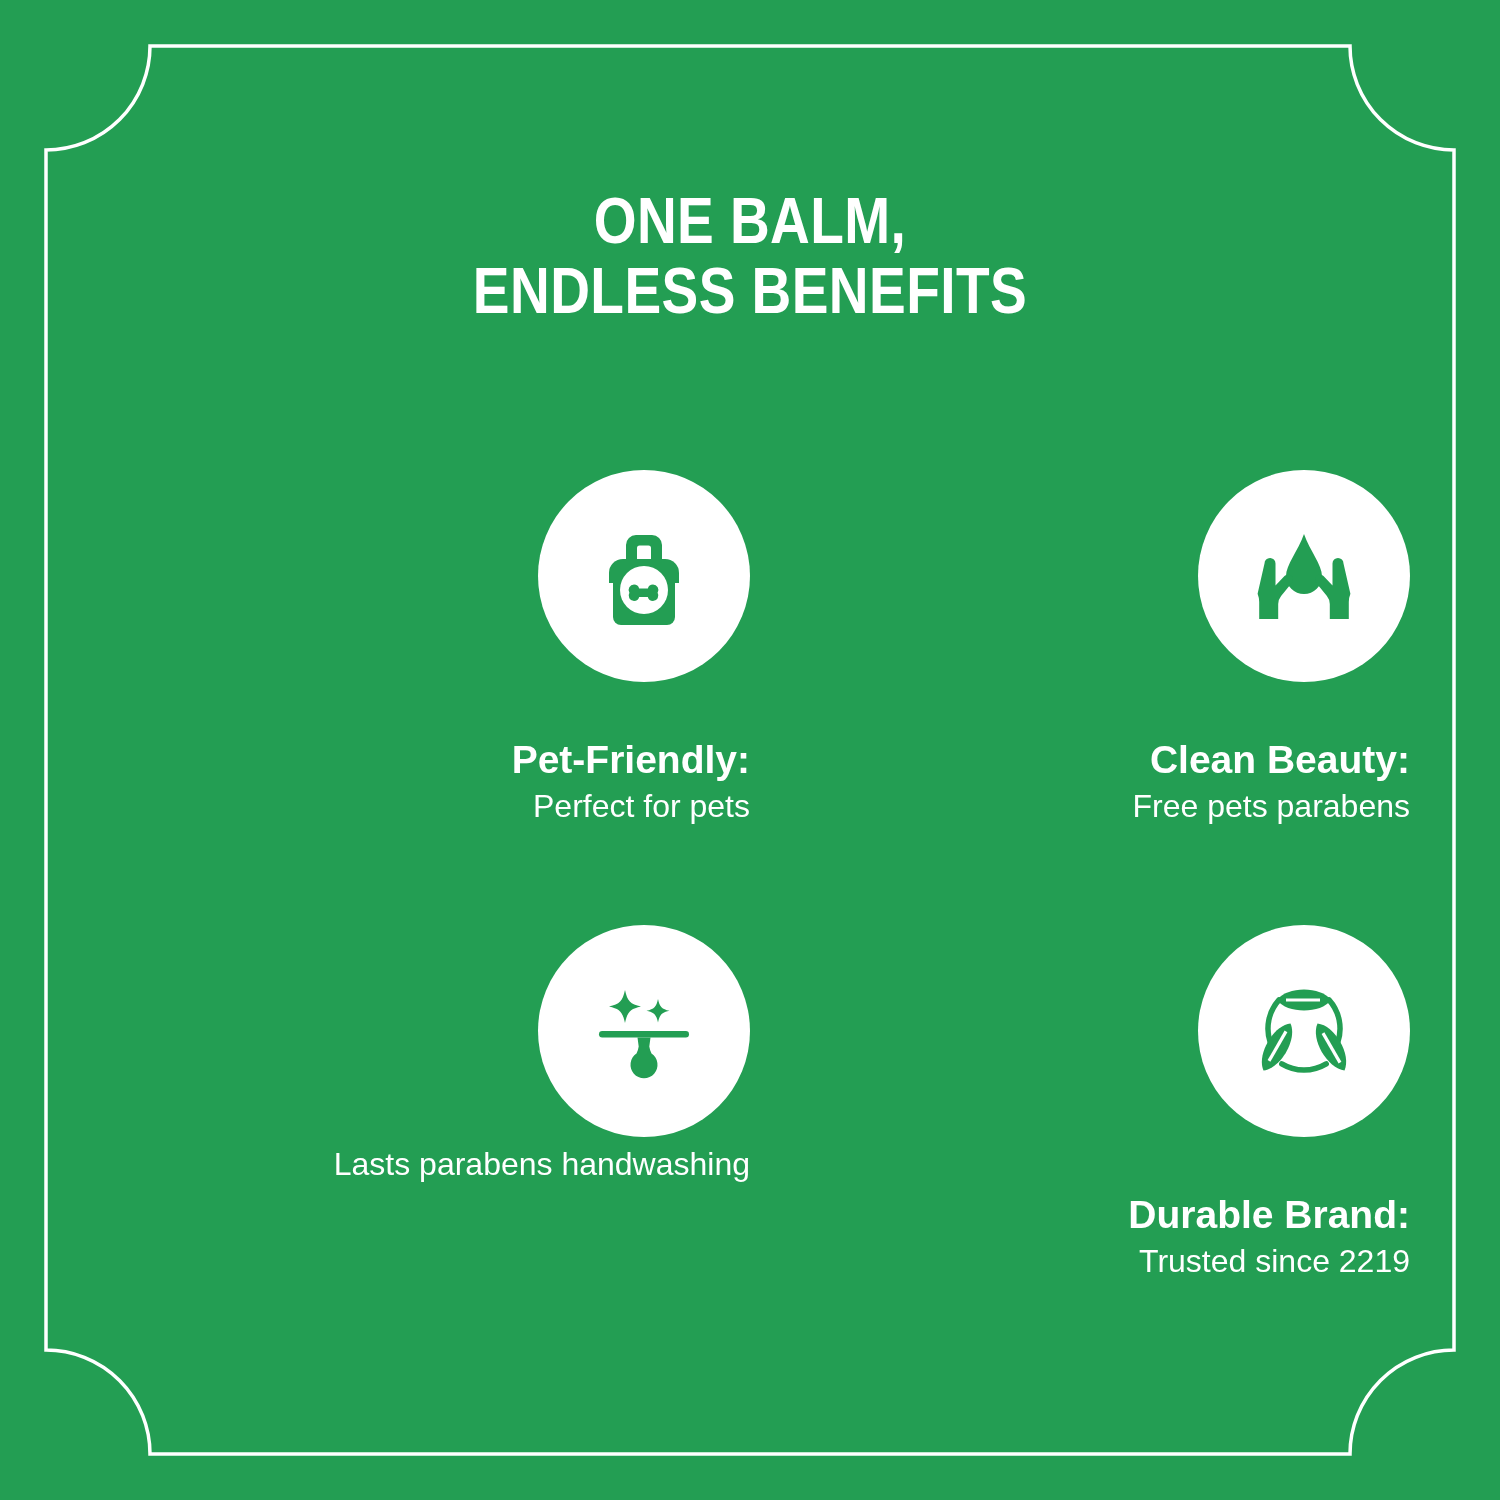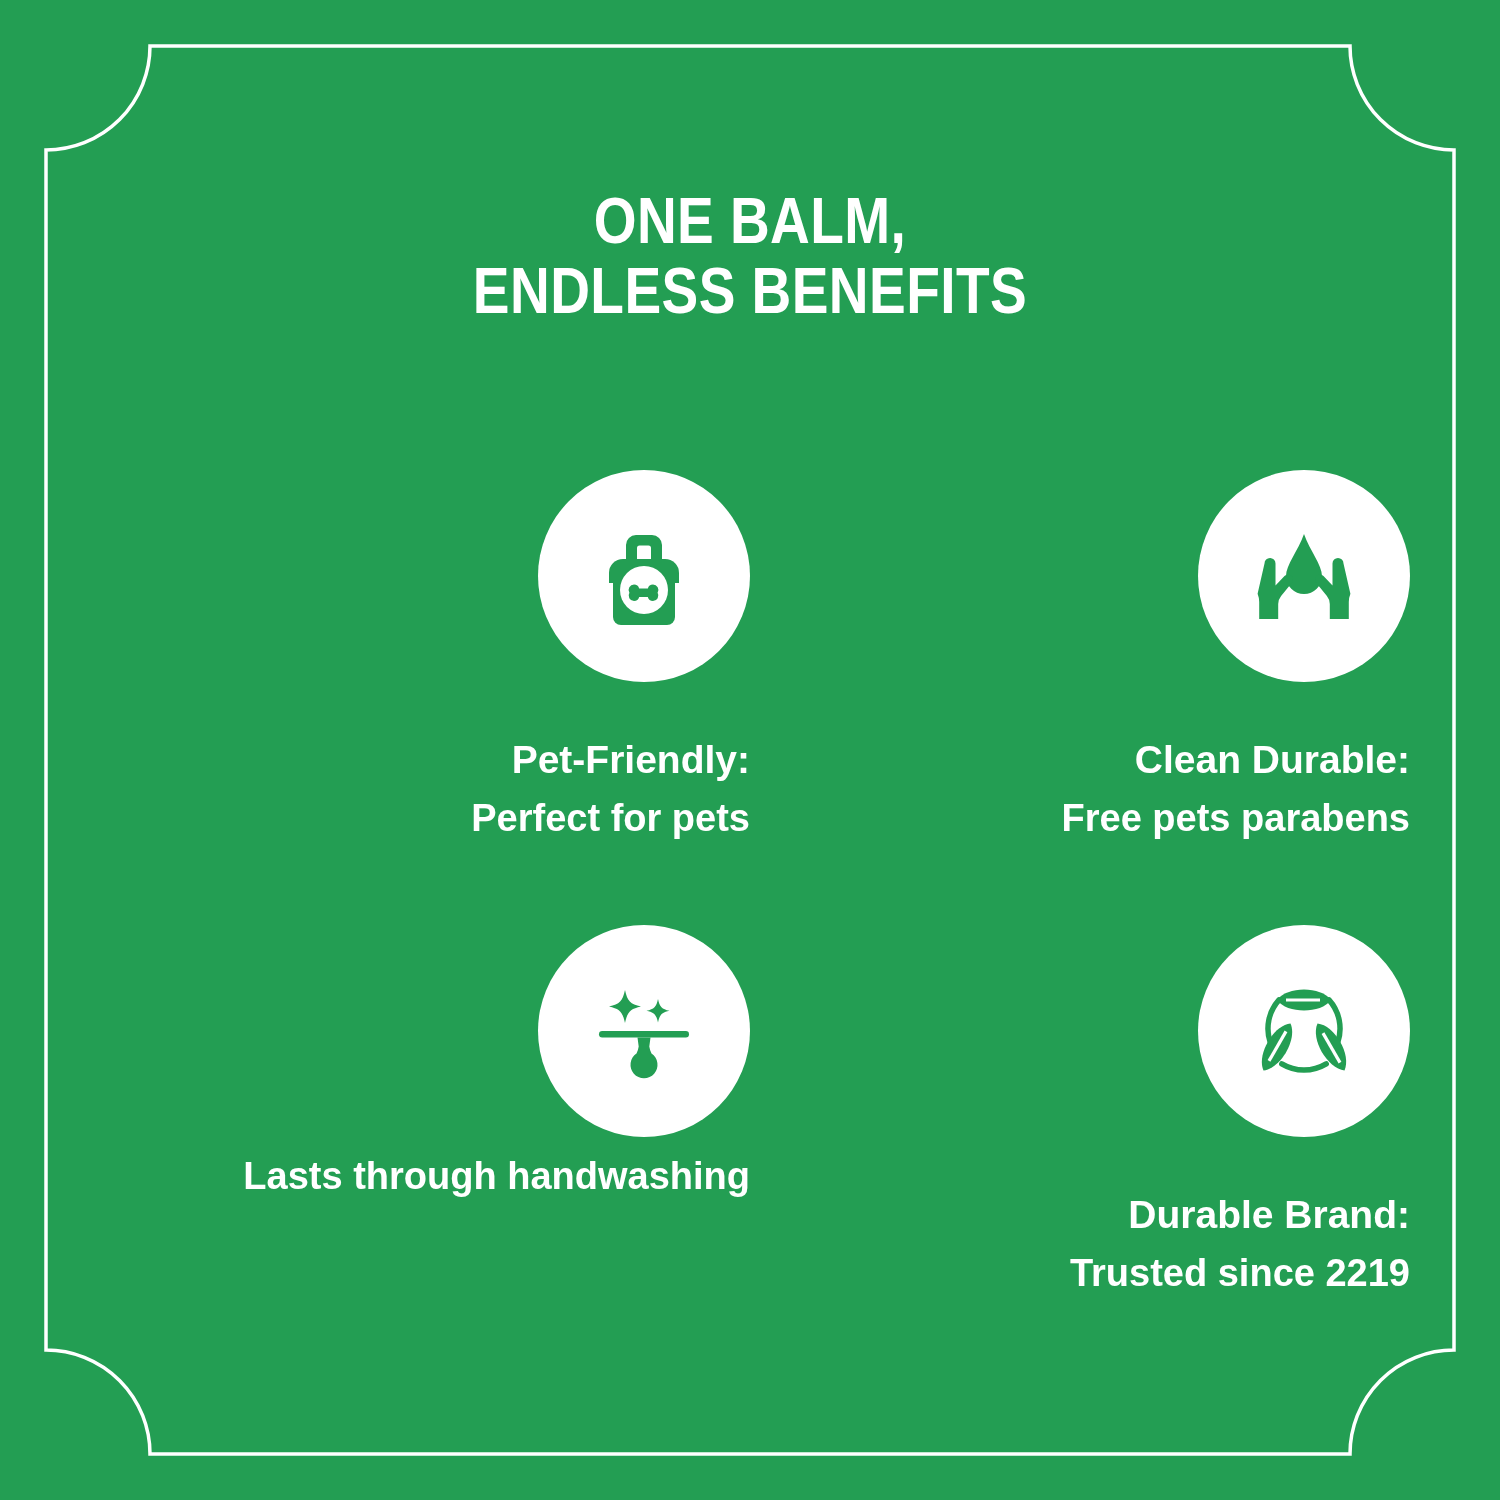--- a/index.html
+++ b/index.html
@@ -74,24 +74,24 @@
     margin-top:58px;
     color:#FFFFFF;
     font-size:39px;
     font-weight:700;
     line-height:1.0;
     text-align:center;
     white-space:nowrap;
   }
 
   .benefit-desc {
-    margin-top:20px;
+    margin-top:11px;
     color:#FFFFFF;
-    font-size:38px;
-    font-weight:700;
+    font-size:32px;
+    font-weight:400;
     line-height:1.0;
     text-align:center;
     white-space:nowrap;
   }
 </style>
 </head>
 <body>
 
 <svg id="frame-border" viewBox="0 0 1500 1500" xmlns="http://www.w3.org/2000/svg">
   <path d="M 46 150
@@ -166,21 +166,21 @@
                    a13 13 0 0 1 2.9 8.2
                    v14.9
                    h19
                    v-17
                    a22 22 0 0 1 1.6 -8.2
                    L 104.5 52.5
                    A 5.5 5.5 0 0 0 99 47 Z"></path>
         </g>
       </svg>
     </div>
-    <div class="benefit-title">Clean Durable:</div>
+    <div class="benefit-title">Clean Beauty:</div>
     <div class="benefit-desc">Free pets parabens</div>
   </div>
 
   <div class="benefit-item">
     <div class="icon-circle">
       <svg width="130" height="130" viewBox="0 0 130 130" xmlns="http://www.w3.org/2000/svg">
         <g fill="#239E53">
 
           <path d="M46 24
                    C 48.4 35.2 51.3 38.1 62 40.5
@@ -198,21 +198,21 @@
 
           <path d="M58.5 71.5
                    h13
                    l-1.2 9
                    a22 22 0 0 0 2.2 7
                    a13.5 13.5 0 1 1 -15 0
                    a22 22 0 0 0 2.2 -7 Z"></path>
         </g>
       </svg>
     </div>
-    <div class="benefit-desc">Lasts through handwashing</div>
+    <div class="benefit-desc">Lasts parabens handwashing</div>
   </div>
 
   <div class="benefit-item">
     <div class="icon-circle">
       <svg width="130" height="130" viewBox="0 0 130 130" xmlns="http://www.w3.org/2000/svg">
         <g fill="none" stroke="#239E53" stroke-width="5.5" stroke-linecap="round">
 
           <path d="M 31.3 76.5 A 43 43 0 0 1 40.0 33.8"></path>
           <path d="M 90.0 33.8 A 43 43 0 0 1 98.7 76.5"></path>
           <path d="M 87.2 97.9 A 43 43 0 0 1 42.8 97.9"></path>

